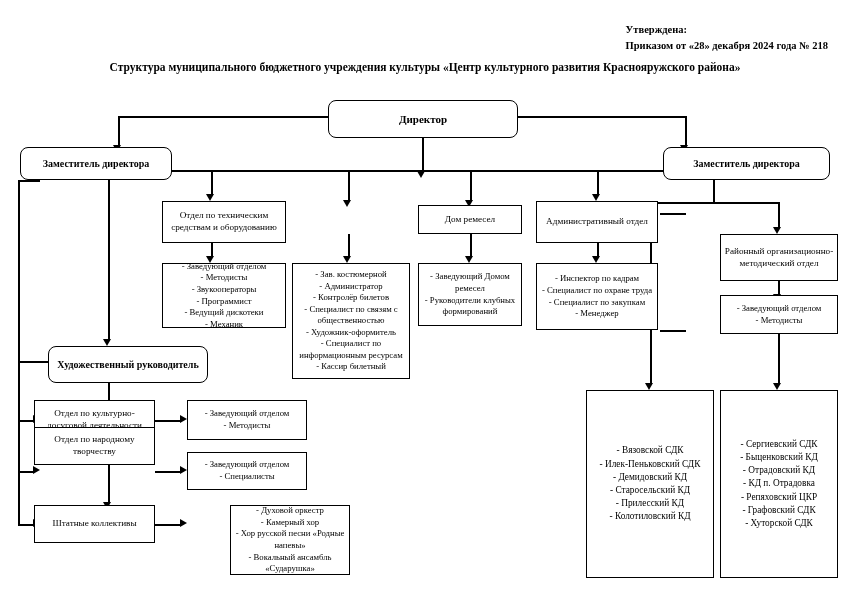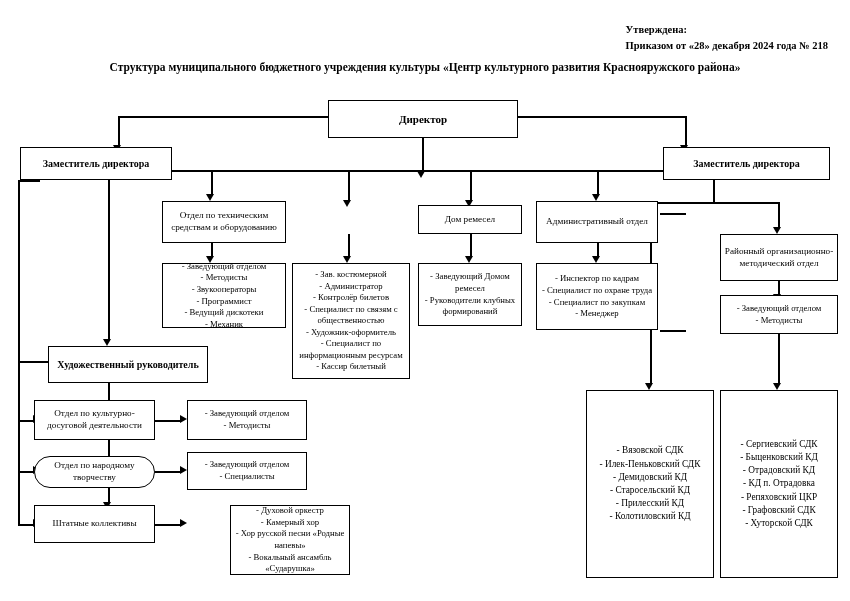--- a/index.html
+++ b/index.html
@@ -35,21 +35,21 @@
     background:#fff;
     display:flex;
     align-items:center;
     justify-content:center;
     text-align:center;
     font-size:9.2px;
     line-height:1.30;
     padding:2px 3px;
     z-index:3;
   }
-  .box.bold{font-weight:700;}
+  .box.bold{font-weight:700;border-radius:8px;}
   .box.t11{font-size:11px;}
   .box.t10{font-size:10px;}
   .box.list{font-size:8.7px;line-height:1.33;}
   .box.listL{font-size:9.3px;line-height:1.42;}
 
   .ln{position:absolute;background:#000;z-index:1;}
   .lnh{height:1.6px;}
   .lnv{width:1.6px;}
 
   .arw{position:absolute;width:0;height:0;z-index:2;}
@@ -201,21 +201,21 @@
   <div class="box list" style="left:720px;top:295px;width:118px;height:39px;white-space:pre-line;">- Заведующий отделом
 - Методисты</div>
 
   <div class="box t10 bold" style="left:48px;top:346px;width:160px;height:37px;">Художественный руководитель</div>
 
   <div class="box" style="left:34px;top:400px;width:121px;height:40px;">Отдел по культурно-досуговой деятельности</div>
 
   <div class="box list" style="left:187px;top:400px;width:120px;height:40px;white-space:pre-line;">- Заведующий отделом
 - Методисты</div>
 
-  <div class="box" style="left:34px;top:456px;width:121px;height:32px;border-radius:19px;">Отдел по народному творчеству</div>
+  <div class="box" style="left:34px;top:427px;width:121px;height:38px;">Отдел по народному творчеству</div>
 
   <div class="box list" style="left:187px;top:452px;width:120px;height:38px;white-space:pre-line;">- Заведующий отделом
 - Специалисты</div>
 
   <div class="box" style="left:34px;top:505px;width:121px;height:38px;">Штатные коллективы</div>
 
   <div class="box list" style="left:187px;top:505px;width:120px;height:70px;white-space:pre-line;margin-left:43px;">- Духовой оркестр
 - Камерный хор
 - Хор русской песни «Родные напевы»
 - Вокальный ансамбль «Сударушка»</div>

